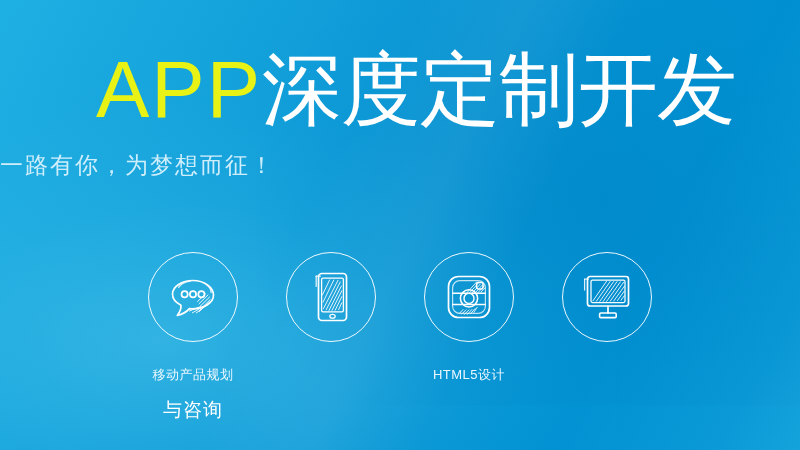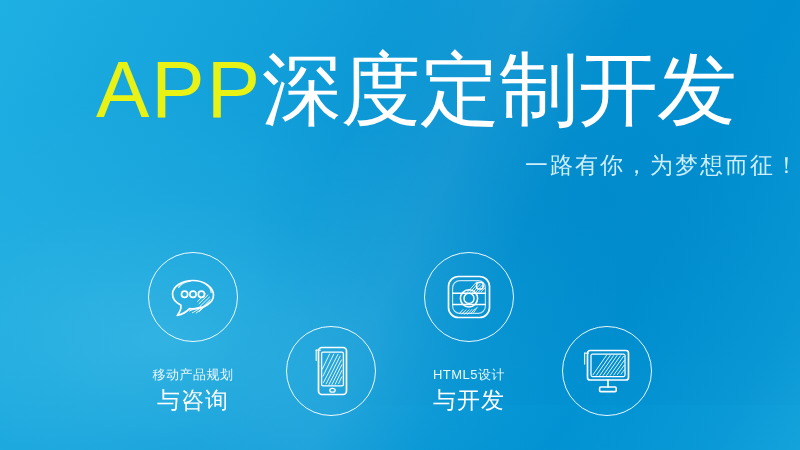--- a/index.html
+++ b/index.html
@@ -83,35 +83,35 @@
     letter-spacing:2px;
   }
   #headline .rest {
     color:#ffffff;
     letter-spacing:-1px;
   }
 
   #subtitle {
     position:absolute;
     top:150px; left:0; right:0;
-    text-align:right;
+    text-align:left;
     font-size:23px;
     letter-spacing:2px;
     color:#cfeefc;
     font-weight:400;
     white-space:nowrap;
   }
 
   
   #features {
     position:absolute;
     top:252px; left:0; right:0;
     display:flex;
     justify-content:center;
-    align-items:flex-end;
+    align-items:flex-start;
     gap:46px;
     padding:0 26px;
   }
   .feature {
     width:92px;
     display:flex;
     flex-direction:column;
     align-items:center;
   }
   .circle {
@@ -133,25 +133,25 @@
   }
   .caption .line1 {
     display:block;
     font-size:13px;
     letter-spacing:0.5px;
     color:#eaf7ff;
     line-height:1.35;
   }
   .caption .line2 {
     display:block;
-    font-size:23px;
+    font-size:19px;
     letter-spacing:1px;
     color:#ffffff;
     line-height:1.35;
-    margin-top:1px;
+    margin-top:13px;
   }
 </style>
 </head>
 <body>
 
 <div id="banner">
 
   <div id="glow-a"></div>
   <div id="glow-b"></div>
   <div id="sheen"></div>
@@ -242,21 +242,20 @@
                 <path d="M28.0 40.8 L23.4 45.4"></path>
                 <path d="M31.0 40.4 L26.4 45.4"></path>
                 <path d="M34.0 39.6 L29.6 44.8"></path>
                 <path d="M36.2 38.2 L32.8 43.4"></path>
               </g>
             </svg>
           </span>
         </div>
         <div class="caption">
           <span class="line1">HTML5设计</span>
-          <span class="line2">与开发</span>
         </div>
       </div>
 
       <div class="feature">
         <div class="circle">
           <span>
             <svg width="58" height="54" viewBox="0 0 58 54" fill="none" stroke="#ffffff" stroke-width="1.7" stroke-linecap="round" stroke-linejoin="round">
               <rect x="9.5" y="6.5" width="41" height="29.5" rx="2.6"></rect>
               <rect x="13.0" y="10.0" width="34" height="22.5" rx="1.5" stroke-width="1.25"></rect>
               <path d="M6.6 9.0 L6.6 20.0" stroke-width="1.25" opacity="0.85"></path>

